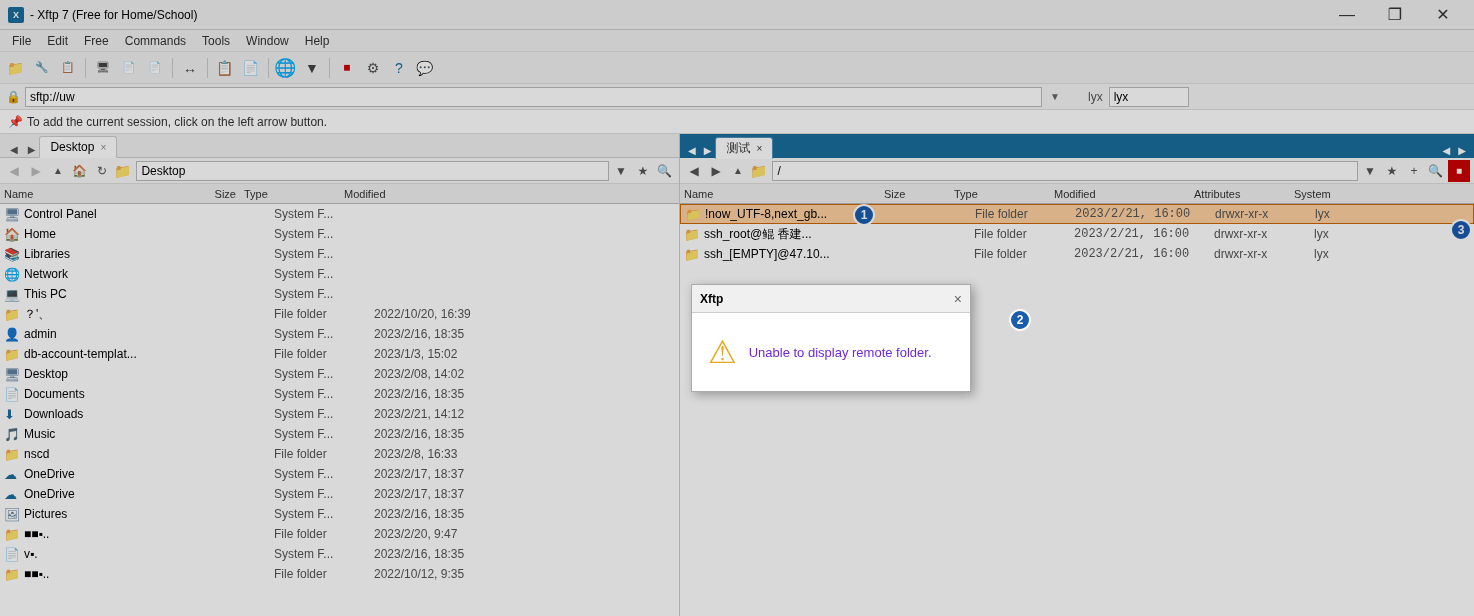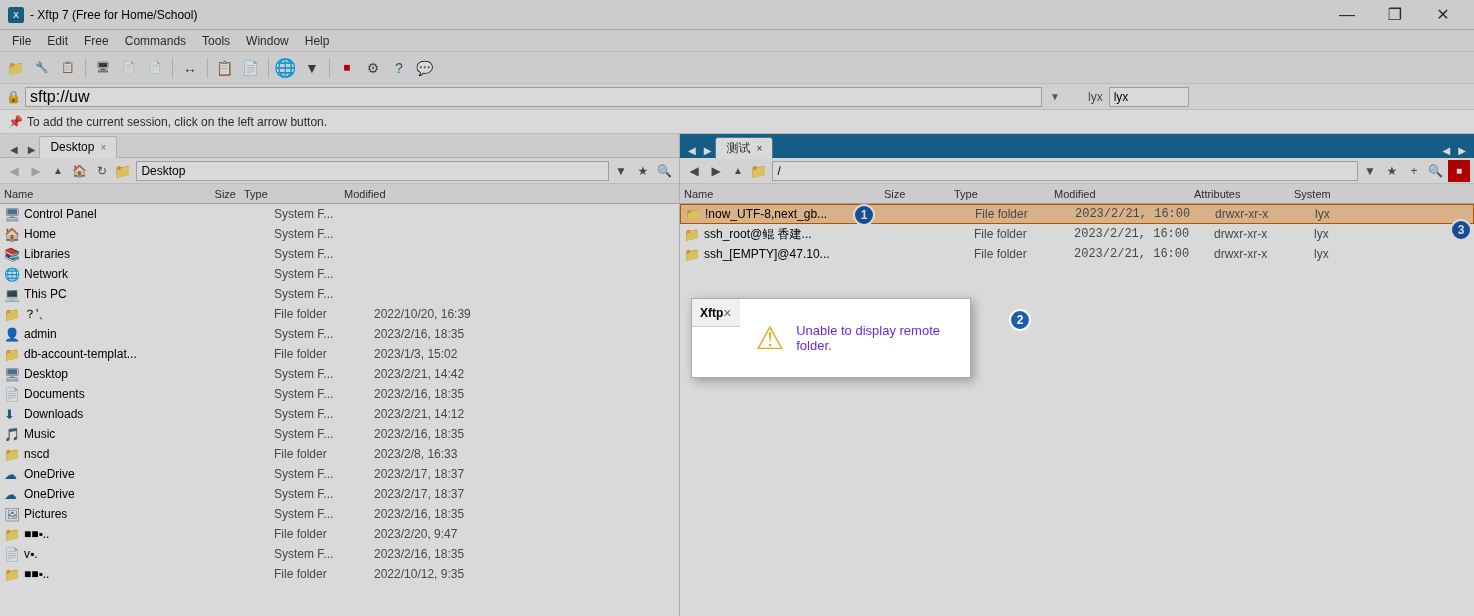--- a/index.html
+++ b/index.html
@@ -19,21 +19,21 @@
     
     #toolbar { background: #f0f0f0; height: 32px; display: flex; align-items: center; padding: 2px 4px; border-bottom: 1px solid #ddd; gap: 2px; }
     .toolbar-btn { width: 24px; height: 24px; display: flex; align-items: center; justify-content: center; cursor: pointer; border: 1px solid transparent; border-radius: 2px; font-size: 14px; color: #444; background: transparent; }
     .toolbar-sep { width: 1px; height: 20px; background: #ccc; margin: 0 3px; }
     .toolbar-globe { color: #1a6e9e; font-size: 18px; }
     .toolbar-red { color: #cc0000; }
 
     
     #addrbar { background: #f5f5f5; height: 26px; display: flex; align-items: center; padding: 2px 6px; border-bottom: 1px solid #ddd; gap: 4px; }
     .lock-icon { color: #888; font-size: 12px; }
-    #addr-input { flex: 1; height: 20px; border: 1px solid #bbb; padding: 1px 4px; font-size: 16px; background: white; }
+    #addr-input { flex: 1; height: 20px; border: 1px solid #bbb; padding: 1px 4px; font-size: 12px; background: white; }
     .addr-dropdown { font-size: 10px; color: #666; padding: 0 4px; cursor: pointer; }
     #addr-right { display: flex; align-items: center; gap: 6px; flex: 0 0 400px; padding-left: 20px; }
     #lyx-input { width: 80px; height: 20px; border: 1px solid #bbb; padding: 1px 4px; font-size: 12px; background: white; }
     #pass-input { flex: 1; height: 20px; border: 1px solid #bbb; padding: 1px 4px; font-size: 12px; background: white; }
 
     
     #infobar { background: white; height: 24px; display: flex; align-items: center; padding: 0 8px; border-bottom: 1px solid #ddd; color: #333; font-size: 12px; }
     #infobar .arrow-icon { color: #cc0000; margin-right: 4px; }
 
     
@@ -99,21 +99,21 @@
     .rftype { flex: 0 0 100px; color: #555; }
     .rfmod { flex: 0 0 140px; color: #555; font-family: Liberation Mono, monospace; }
     .rfattrs { flex: 0 0 100px; color: #555; }
     .rfowner { flex: 1; color: #555; }
 
     
     .badge { position: absolute; width: 22px; height: 22px; border-radius: 50%; background: #1a5caf; color: white; font-size: 12px; font-weight: bold; display: flex; align-items: center; justify-content: center; border: 2px solid white; z-index: 10; }
 
     
     #dialog-overlay { position: absolute; top: 0; left: 0; width: 100%; height: 100%; background: rgba(0,0,0,0.15); z-index: 100; display: flex; align-items: center; justify-content: center; padding-left: 200px; padding-top: 60px; }
-    #dialog { width: 280px; background: white; border: 1px solid #aaa; box-shadow: 3px 3px 10px rgba(0,0,0,0.3); display: flex; flex-direction: row; }
+    #dialog { width: 280px; background: white; border: 1px solid #aaa; box-shadow: 3px 3px 10px rgba(0,0,0,0.3); display: flex; flex-direction: column; }
     #dialog-titlebar { background: #f0f0f0; height: 28px; display: flex; align-items: center; justify-content: space-between; padding: 0 8px; border-bottom: 1px solid #ccc; font-size: 12px; font-weight: bold; }
     #dialog-close { cursor: pointer; font-size: 14px; color: #666; background: none; border: none; }
     #dialog-content { padding: 20px 16px; display: flex; align-items: center; gap: 12px; }
     #dialog-icon { font-size: 32px; color: #e8a820; flex-shrink: 0; }
     #dialog-message { font-size: 13px; color: #6d28d9; }
     #dialog-footer { padding: 10px 16px; display: flex; justify-content: center; }
     #dialog-ok { width: 80px; height: 26px; border: 2px solid #cc0000; background: white; cursor: pointer; font-size: 12px; color: #333; }
   </style>
 </head>
 <body>
@@ -268,21 +268,21 @@
         <span class="file-name">db-account-templat...</span>
         <span class="file-size"></span>
         <span class="file-type">File folder</span>
         <span class="file-modified">2023/1/3, 15:02</span>
       </div>
       <div class="file-row">
         <span class="file-icon system-icon">🖥</span>
         <span class="file-name">Desktop</span>
         <span class="file-size"></span>
         <span class="file-type">System F...</span>
-        <span class="file-modified">2023/2/21, 14:42</span>
+        <span class="file-modified">2023/2/08, 14:02</span>
       </div>
       <div class="file-row">
         <span class="file-icon system-icon">📄</span>
         <span class="file-name">Documents</span>
         <span class="file-size"></span>
         <span class="file-type">System F...</span>
         <span class="file-modified">2023/2/16, 18:35</span>
       </div>
       <div class="file-row">
         <span class="file-icon" style="color:#1a6e9e;font-size:13px;">⬇</span>

